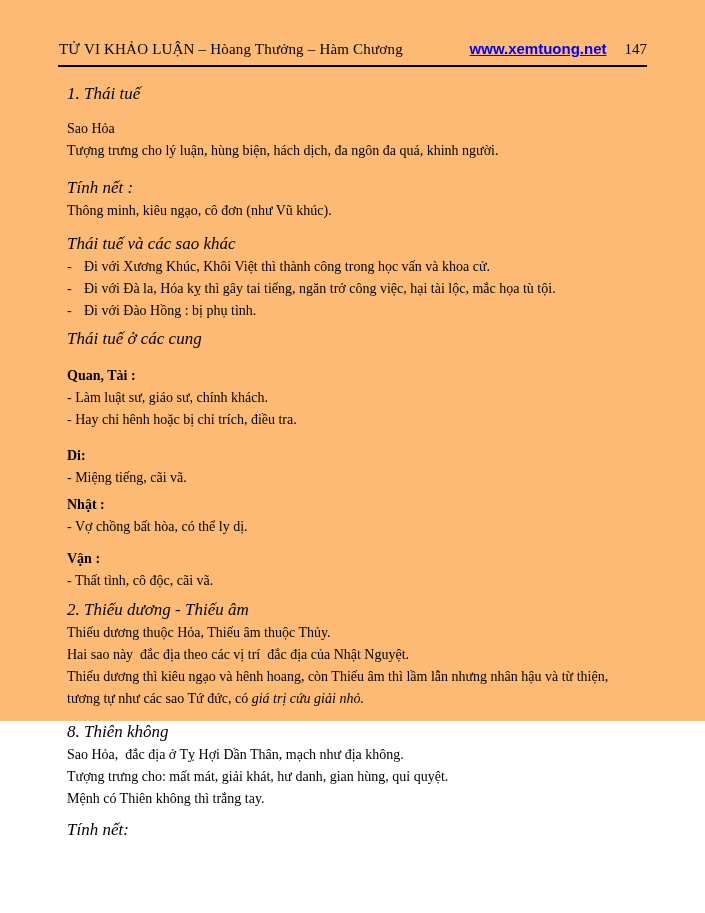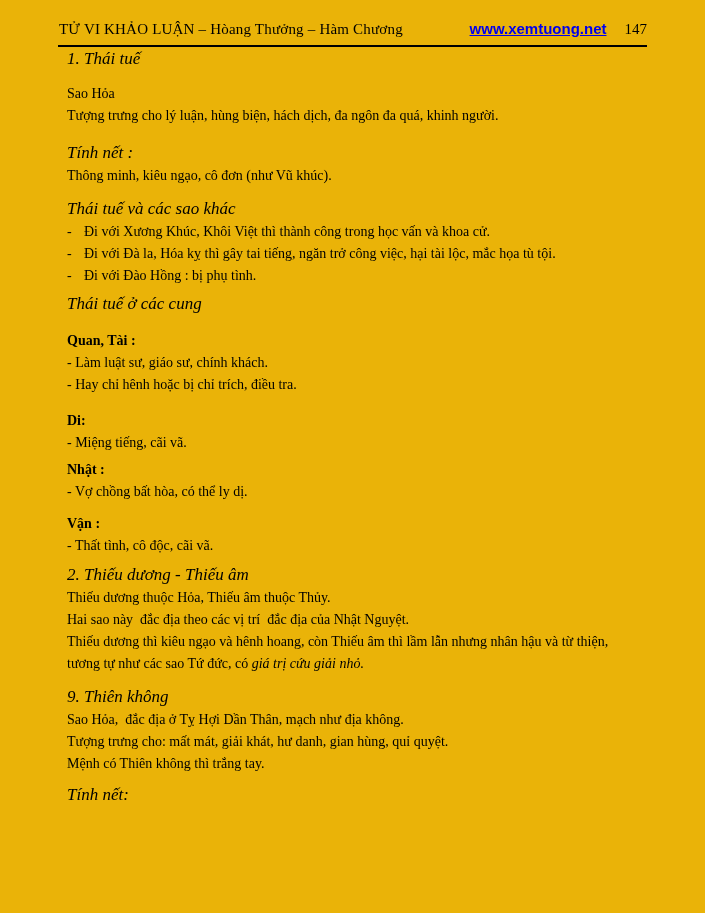--- a/index.html
+++ b/index.html
@@ -4,23 +4,23 @@
 <style>
   * { margin:0; padding:0; box-sizing:border-box; }
   html, body { background:#ffffff; }
   body {
     width:705px; height:913px;
     font-family:"Liberation Serif", serif;
     color:#000;
     overflow:hidden;
   }
   .page {
-    width:705px; height:913px;
-    background:#eab308;
-    padding:20px 58px 0 58px;
+    width:705px; height:721px;
+    background:#fdba74;
+    padding:40px 58px 0 58px;
     position:relative;
   }
   
   .header {
     display:flex; align-items:baseline;
     font-size:15px; line-height:18px;
     padding-left:1px;
   }
   .header-title { letter-spacing:0.2px; white-space:pre; }
   .header-right { margin-left:auto; display:flex; align-items:flex-end; gap:18px; }
@@ -45,21 +45,21 @@
   }
   .line {
     font-size:14px; line-height:22px;
     white-space:pre;
   }
   .label { font-weight:bold; font-size:14px; line-height:22px; white-space:pre; }
   .bullet { display:flex; font-size:14px; line-height:22px; }
   .bullet .marker { width:17px; flex:0 0 17px; }
   .bullet .btext { white-space:pre; }
   .em { font-style:italic; }
-  .mt15 { }
+  .mt15 { margin-top:15px; }
   .mt14 { margin-top:14px; }
   .mt12 { margin-top:5px; }
   .mt10 { margin-top:10px; }
   .mt8  { margin-top:8px;font-family:Liberation Serif, serif; }
   .mt6  { margin-top:6px; }
   .mb12 { margin-bottom:12px; }
 </style>
 </head>
 <body>
 
@@ -111,21 +111,21 @@
 
     <p class="label mt10">Vận :</p>
     <p class="line">- Thất tình, cô độc, cãi vã.</p>
 
     <h2 class="h-sec mt6">2. Thiếu dương - Thiếu âm</h2>
     <p class="line">Thiếu dương thuộc Hỏa, Thiếu âm thuộc Thủy.</p>
     <p class="line">Hai sao này  đắc địa theo các vị trí  đắc địa của Nhật Nguyệt.</p>
     <p class="line">Thiếu dương thì kiêu ngạo và hênh hoang, còn Thiếu âm thì lầm lẫn nhưng nhân hậu và từ thiện,</p>
     <p class="line"><span>tương tự như các sao Tứ đức, có </span><span class="em">giá trị cứu giải nhỏ.</span></p>
 
-    <h2 class="h-sec mt10">9. Thiên không</h2>
+    <h2 class="h-sec mt10">8. Thiên không</h2>
     <p class="line">Sao Hỏa,  đắc địa ở Tỵ Hợi Dần Thân, mạch như địa không.</p>
     <p class="line">Tượng trưng cho: mất mát, giải khát, hư danh, gian hùng, quỉ quyệt.</p>
     <p class="line">Mệnh có Thiên không thì trắng tay.</p>
 
     <h2 class="h-sec mt8">Tính nết:</h2>
 
   </div>
 </div>
 
 </body></html>

